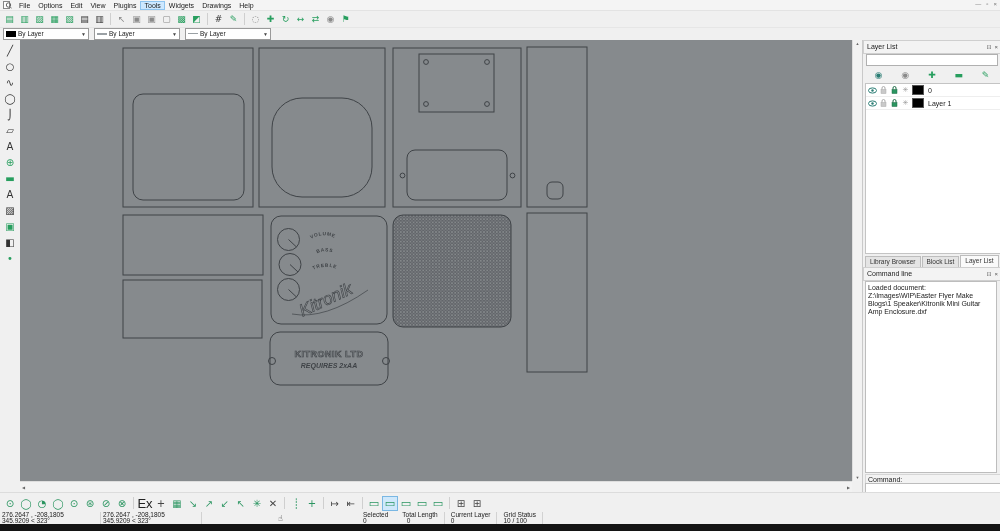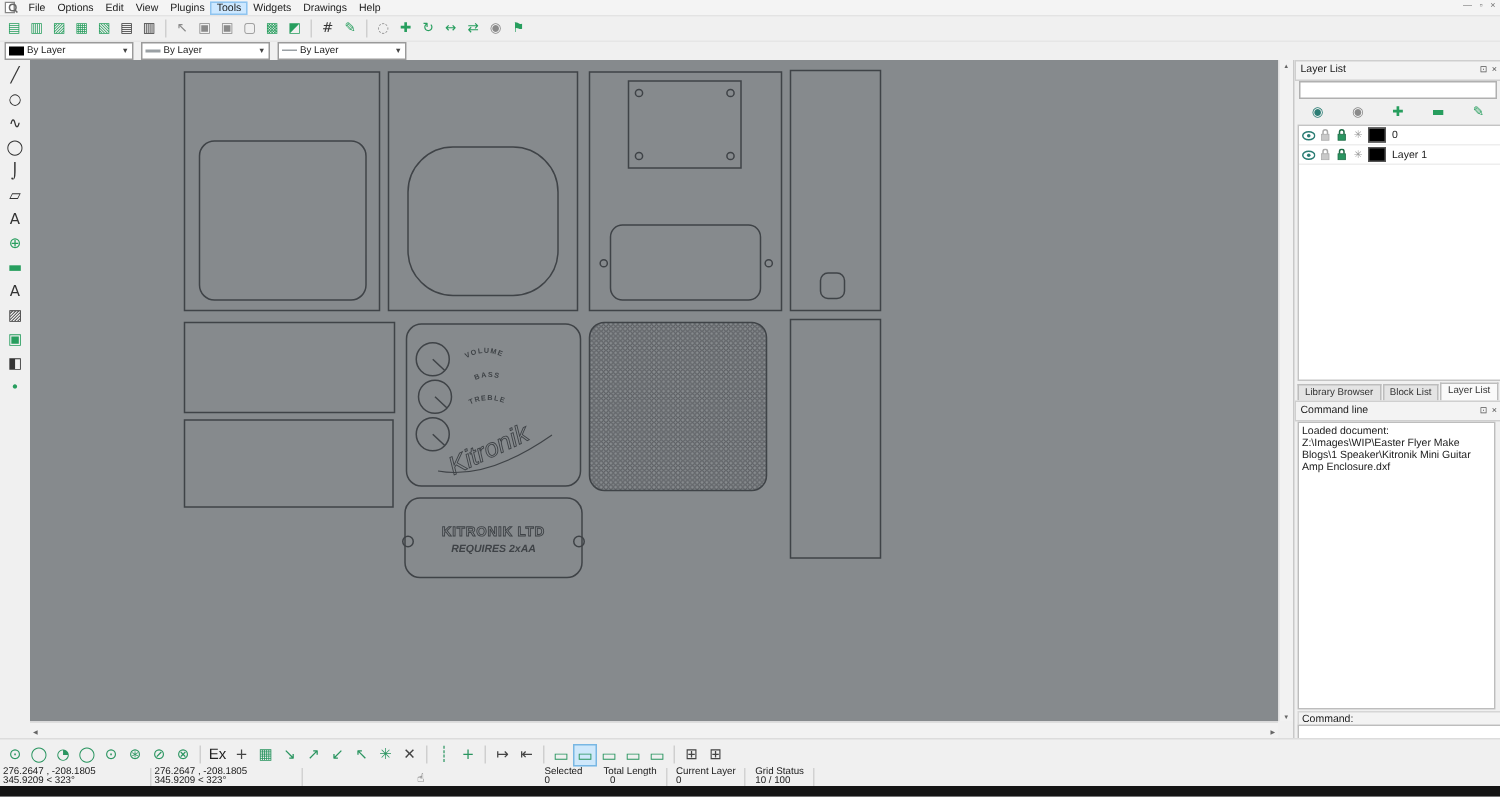--- a/index.html
+++ b/index.html
@@ -58,21 +58,21 @@
   .dtab.active{background:#fafafa;padding-bottom:3px;}
   #cmdpanel{position:absolute;left:0;top:227px;width:138px;height:225px;}
   #cmdhistory{position:absolute;left:2px;top:14px;width:132px;height:192px;background:#fff;border:1px solid #bdbdbd;
               padding:2px;box-sizing:border-box;line-height:8px;word-wrap:break-word;}
   #cmdlabel{position:absolute;left:2px;top:207px;width:132px;height:9px;line-height:9px;border:1px solid #d6d6d6;background:#f3f3f3;padding-left:2px;}
   #cmdinput{position:absolute;left:2px;top:216px;width:130px;height:8px;background:#fff;border:1px solid #bdbdbd;font-size:7px;}
   
   #snapbar{position:absolute;left:0;top:492px;width:1000px;height:20px;background:#f0f0f0;border-top:1px solid #dcdcdc;
            display:flex;align-items:center;padding-left:2px;}
   #snapbar .ticon{width:16px;height:15px;font-size:10px;color:#2a9560;}
-  #snapbar .ticon.dark{color:#444;} #snapbar .ticon.txt{font-family:"Liberation Sans",sans-serif;font-size:10px;color:#222;}
+  #snapbar .ticon.dark{color:#444;} #snapbar .ticon.txt{font-family:"Liberation Sans",sans-serif;font-size:13px;color:#222;}
   #snapbar .mon{color:#2a9560;font-size:11px;}
   #snapbar .sel{background:#cfe8fb;border:1px solid #79b7e3;width:14px;height:13px;}
   #statusbar{position:absolute;left:0;top:512px;width:1000px;height:12px;background:#f0f0f0;display:flex;font-size:6.5px;}
   .scoord{width:96px;border-right:1px solid #d2d2d2;padding:0 2px;line-height:6px;padding-top:0px;}
   .scoord div{height:6px;}
   .sblock{display:flex;flex-direction:column;align-items:flex-start;padding:0 6px;border-right:1px solid #d2d2d2;line-height:6px;}
   .sblock .hdr{white-space:nowrap;}
   .tl2{display:flex;gap:14px;}
   #cursorhand{position:absolute;left:278px;top:514px;font-family:"DejaVu Sans",sans-serif;font-size:8px;color:#333;}
   #blackstrip{position:absolute;left:0;top:524px;width:1000px;height:7px;background:#141414;}

